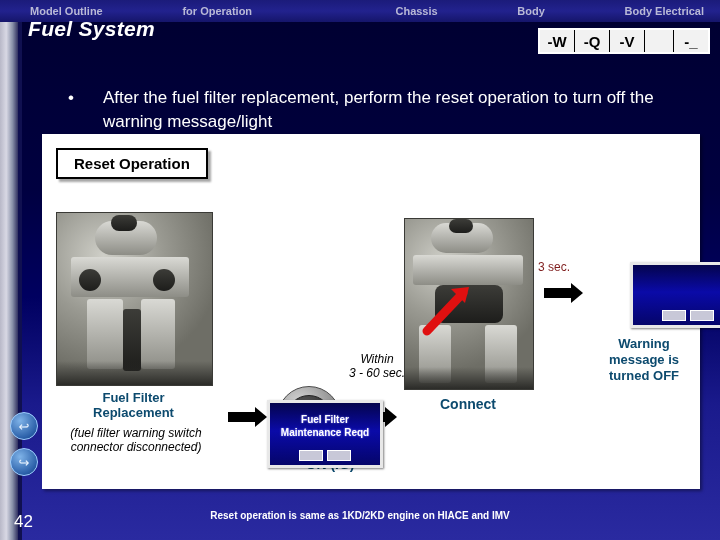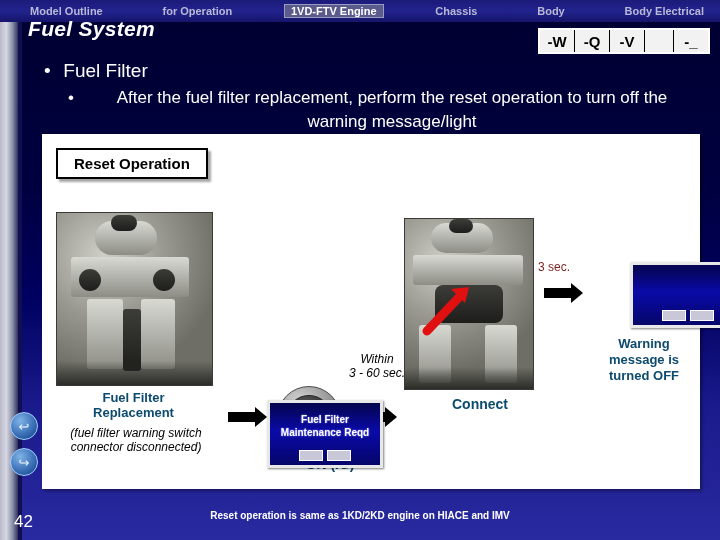--- a/index.html
+++ b/index.html
@@ -110,22 +110,21 @@
     font-size: 17px;
     color: #ffffff;
     line-height: 24px;
   }
   .bullet2 .dot {
     position: absolute;
     left: 0; top: 0;
   }
   .bullet2 .txt {
     display: block;
-    margin-left: 18px;
-    text-align: center;
+    margin-left: 35px;
   }
 
   
   .panel {
     position: absolute;
     left: 42px; top: 134px;
     width: 658px; height: 355px;
     background: #ffffff;
     box-shadow: 2px 2px 3px rgba(0,0,0,0.4);
   }
@@ -304,44 +303,39 @@
 
   <div class="left-band"></div>
   <div class="left-band2"></div>
 
   <div class="topnav">
     <div style="width:22px"></div>
     <div class="nav-item">Model Outline</div>
     <div class="nav-spacer"></div>
     <div class="nav-item">for Operation</div>
     <div class="nav-spacer"></div>
-    <div class="nav-item active">1VD-FTV Engine</div>
     <div class="nav-spacer"></div>
     <div class="nav-item">Chassis</div>
     <div class="nav-spacer"></div>
     <div class="nav-item">Body</div>
     <div class="nav-spacer"></div>
     <div class="nav-item">Body Electrical</div>
     <div style="width:8px"></div>
   </div>
 
   <div class="title">Fuel System</div>
 
   <div class="tabs-right">
     <div class="tab">-W</div>
     <div class="tab">-Q</div>
     <div class="tab">-V</div>
     <div class="tab blank"></div>
     <div class="tab">-_</div>
   </div>
 
-  <div class="bullet1">
-    <span class="dot">•</span>
-    <span>Fuel Filter</span>
-  </div>
   <div class="bullet2">
     <span class="dot">•</span>
     <span class="txt">After the fuel filter replacement, perform the reset operation to turn off the warning message/light</span>
   </div>
 
   <div class="panel">
 
     <div class="reset-op-box">Reset Operation</div>
 
     <div class="photo photo1">
@@ -391,21 +385,21 @@
       <div class="eng-dark" style="left:30px; top:66px; width:68px; height:38px; border-radius:8px;"></div>
       <div class="eng-part" style="left:14px; top:106px; width:32px; height:58px;"></div>
       <div class="eng-part" style="left:80px; top:106px; width:32px; height:58px;"></div>
       <div style="position:absolute; left:0; bottom:0; width:100%; height:22px; background:linear-gradient(to bottom,rgba(40,40,38,0),#2b2b28);"></div>
       <svg viewBox="0 0 128 170" style="position:absolute;left:0;top:0;width:128px;height:170px;">
         <path d="M22 112 L58 74" stroke="#e01010" stroke-width="9" stroke-linecap="round"></path>
         <path d="M64 68 L46 70 L60 84 Z" fill="#e01010"></path>
       </svg>
     </div>
 
-    <div class="label-bold" style="left:374px; top:262px; width:128px; font-size:14px;">Connect</div>
+    <div class="label-bold" style="left:362px; top:262px; width:128px; font-size:14px;">Connect</div>
 
     <div class="label-plain" style="left:496px; top:126px; width:60px; font-size:12px;">3 sec.</div>
 
     <div class="arrow" style="left:502px; top:154px; width:28px;"></div>
 
     <div class="screen screen3">
       <div class="screen-inner"></div>
       <div class="screen-btns">
         <div class="screen-btn"></div>
         <div class="screen-btn"></div>

